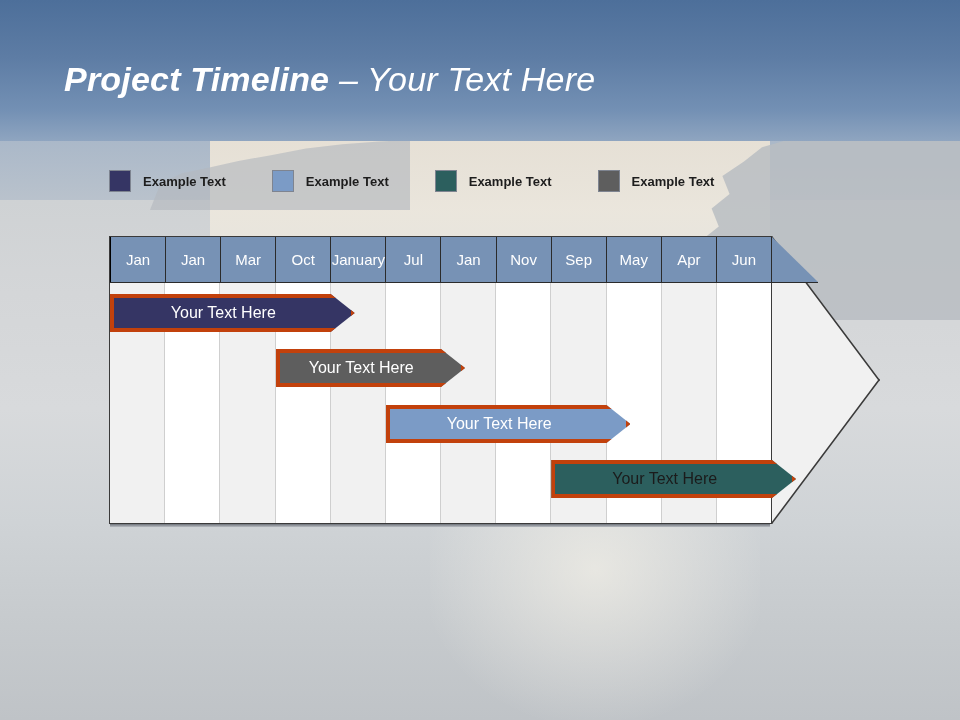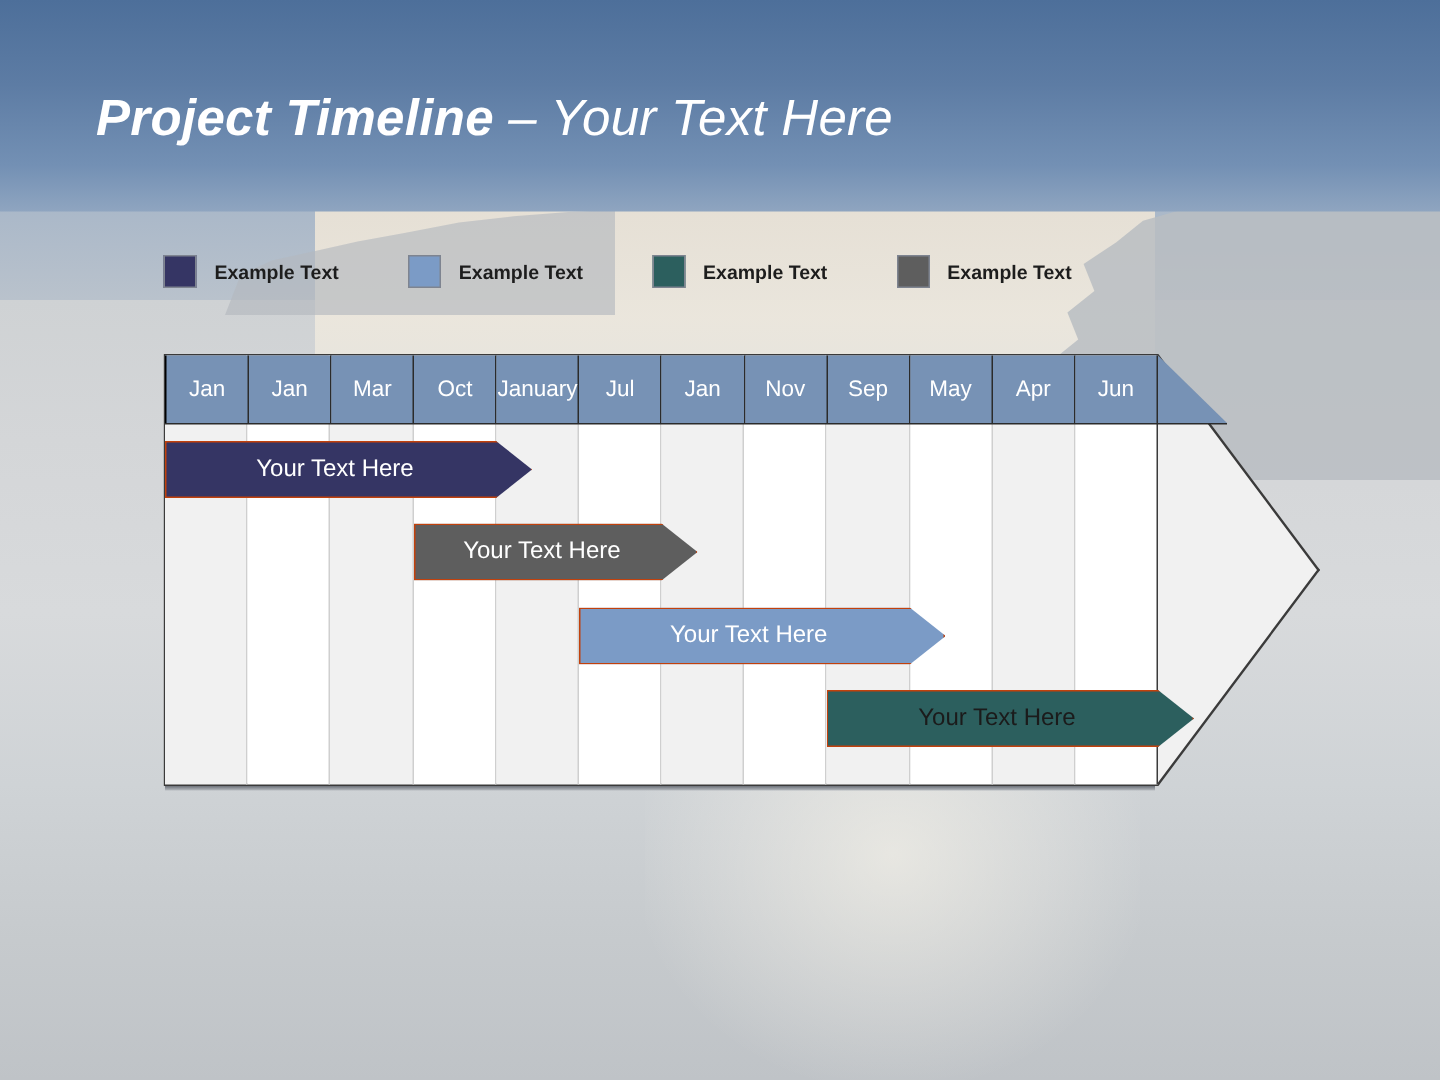--- a/index.html
+++ b/index.html
@@ -149,21 +149,21 @@
   #head-rule {
     position:absolute; left:1px; top:46px; width:708px; height:1px;
     background:#2b2b2b;
   }
 
   
   .bar {
     position:absolute; height:38px;
     display:flex; align-items:center; justify-content:center;
     font-size:16px; white-space:nowrap;
-    border:1px solid #c2410c;
+    border:4px solid #c2410c;
     clip-path:polygon(0 0, calc(100% - 24px) 0, 100% 50%, calc(100% - 24px) 100%, 0 100%);
   }
   .bar span { padding-right:18px; }
 
   
   #chart-shadow {
     position:absolute; left:110px; top:524px; width:660px; height:3px;
     background:linear-gradient(180deg,#6d727a,#b7bbc0);
   }
 </style>

